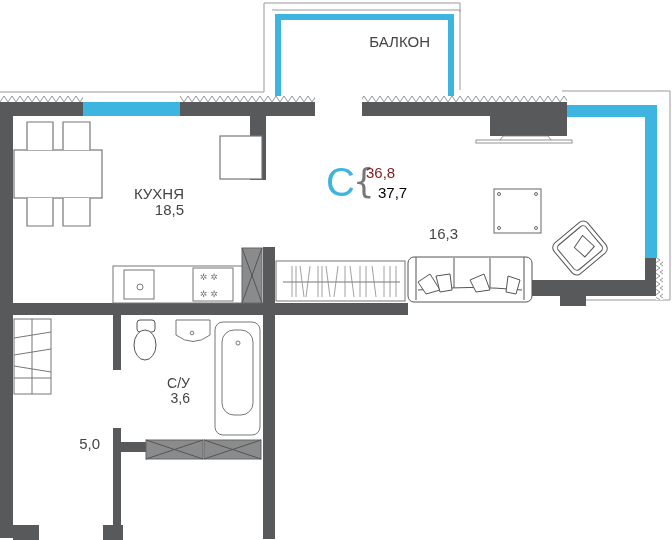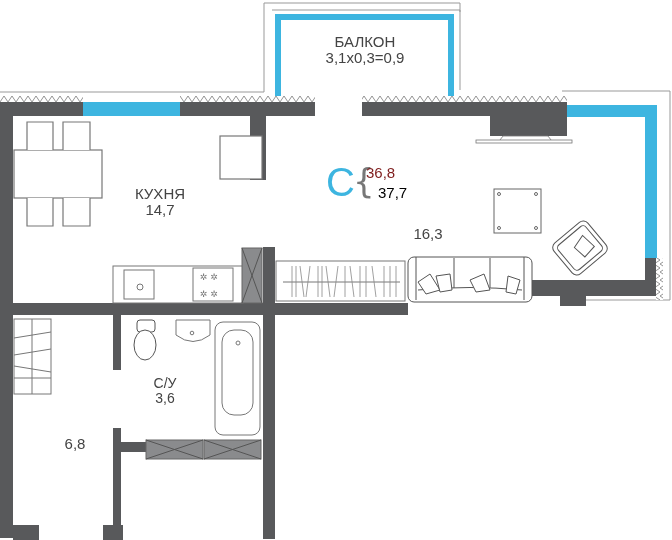--- a/index.html
+++ b/index.html
@@ -1,19 +1,19 @@
 <!DOCTYPE html>
 <html><head>
 <meta charset="utf-8">
 <style>
   html, body { margin:0; padding:0; background:#ffffff; }
   body { width:672px; height:540px; position:relative; overflow:hidden; font-family:"Liberation Sans", sans-serif; }
   #plan { position:absolute; left:0; top:0; }
   .lbl { position:absolute; color:#444; font-family:"Liberation Sans", sans-serif; text-align:center; line-height:1.05; }
-  .lbl span { display:block; }
+  .lbl span { display:block;text-align:right; }
 </style>
 </head>
 <body>
 
 <svg id="plan" width="672" height="540" viewBox="0 0 672 540" xmlns="http://www.w3.org/2000/svg">
   <defs>
     <pattern id="zig" width="8" height="6" patternUnits="userSpaceOnUse">
       <rect width="8" height="6" fill="#ffffff"></rect>
       <polyline points="0,6 4,0 8,6" fill="none" stroke="#777" stroke-width="0.8"></polyline>
     </pattern>
@@ -185,39 +185,38 @@
     <line x1="32" y1="319" x2="32" y2="394"></line>
     <line x1="14" y1="338" x2="51" y2="332"></line>
     <line x1="14" y1="355" x2="51" y2="349"></line>
     <line x1="14" y1="366" x2="51" y2="372"></line>
     <line x1="14" y1="378" x2="51" y2="378"></line>
   </g>
 </svg>
 
 <div class="lbl" style="left:300px; top:34px; width:130px; font-size:15px;">
   <span>БАЛКОН</span>
-  <span>3,1x0,3=0,9</span>
-</div>
-
-<div class="lbl" style="left:120px; top:186px; width:80px; font-size:15px;">
+</div>
+
+<div class="lbl" style="left:104px; top:186px; width:80px; font-size:15px;">
   <span>КУХНЯ</span>
-  <span>14,7</span>
+  <span>18,5</span>
 </div>
 
 <div class="lbl" style="left:398px; top:226px; width:60px; font-size:15px;">
   <span>16,3</span>
 </div>
 
 <div class="lbl" style="left:140px; top:376px; width:50px; font-size:14px;">
   <span>С/У</span>
   <span>3,6</span>
 </div>
 
 <div class="lbl" style="left:50px; top:436px; width:50px; font-size:15px;">
-  <span>6,8</span>
+  <span>5,0</span>
 </div>
 
 <div style="position:absolute; left:326px; top:162px; height:44px;">
   <span style="position:absolute; left:0; top:-2px; font-size:40px; color:#3db5e0; font-family:'Liberation Sans', sans-serif;">C</span>
   <span style="position:absolute; left:27px; top:0px; font-size:34px; color:#777; font-family:'DejaVu Sans', sans-serif; line-height:38px;">{</span>
   <span style="position:absolute; left:40px; top:2px; font-size:15px; color:#7f1d1d;">36,8</span>
   <span style="position:absolute; left:52px; top:22px; font-size:15px; color:#000000;">37,7</span>
 </div>
 
 </body></html>

